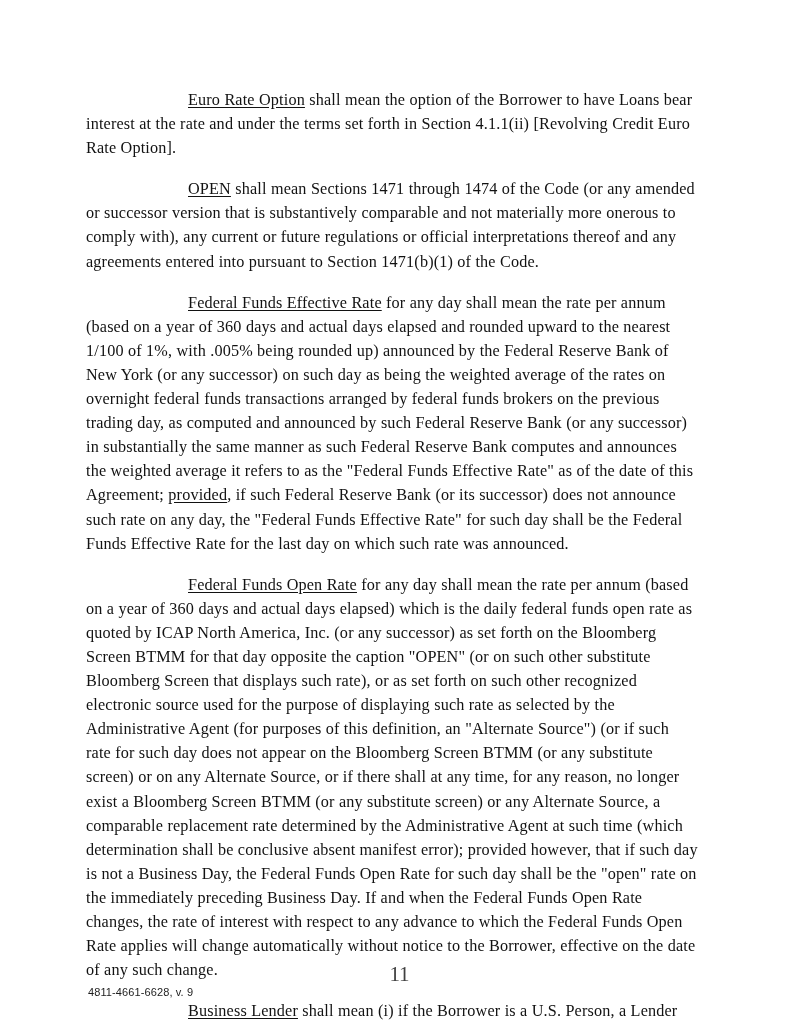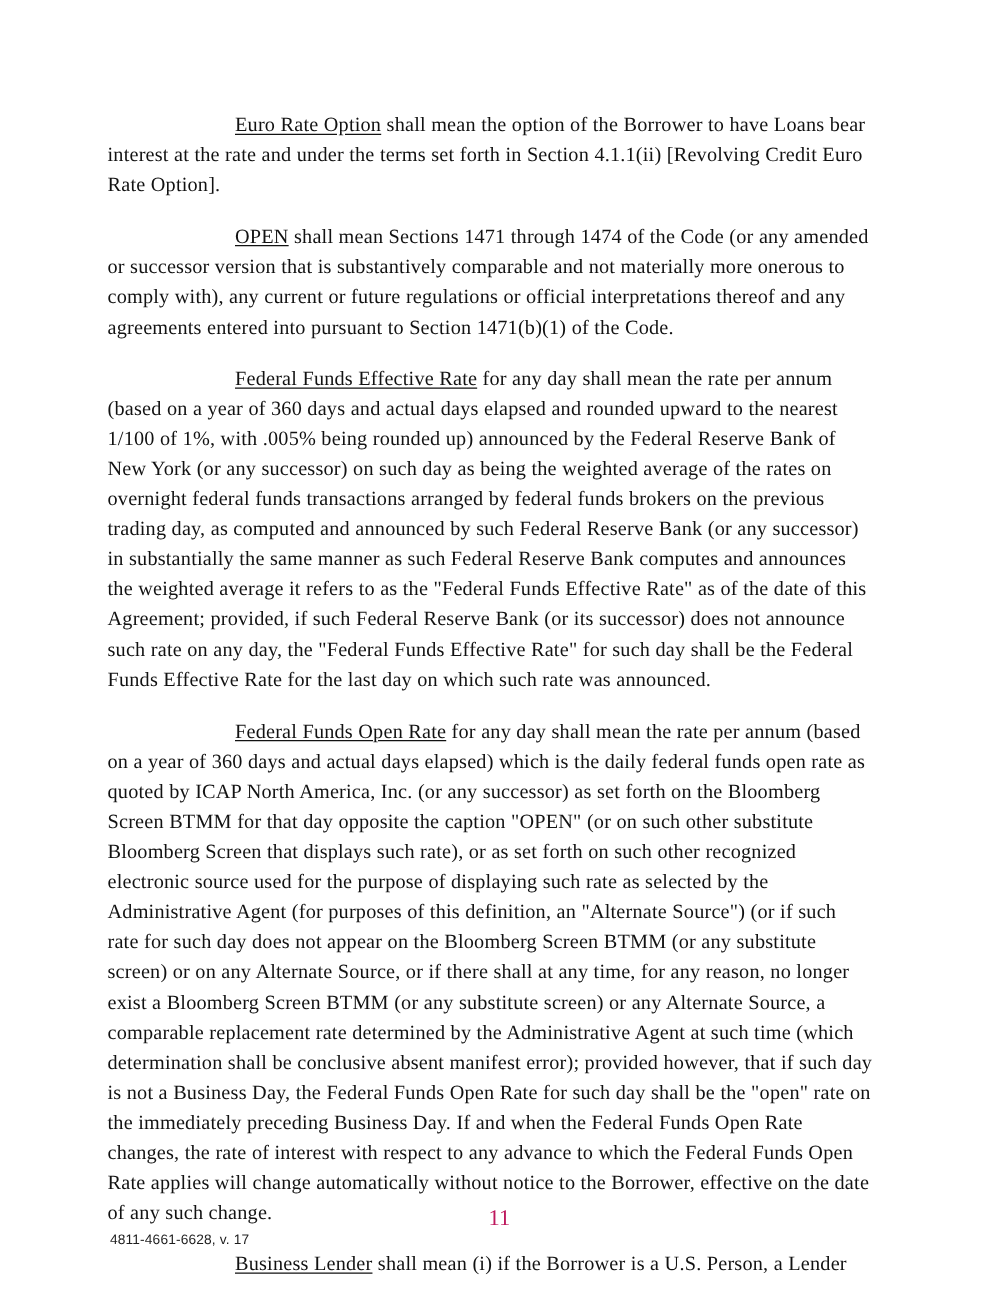--- a/index.html
+++ b/index.html
@@ -34,35 +34,36 @@
     word-spacing: 0.005em;
   }
   .para:last-child {
     margin-bottom: 0;
   }
   .term {
     text-decoration: underline;
     text-underline-offset: 1.5px;
   }
   .uline {
+    text-decoration: underline;
     text-underline-offset: 1.5px;
   }
   .bold {
     font-weight: normal;
   }
   .page-number {
     position: absolute;
     left: 0;
     right: 0;
     top: 964px;
     text-align: center;
     font-family: "Liberation Serif", "DejaVu Serif", serif;
-    font-size: 18px;
+    font-size: 21px;
     line-height: 20px;
-    color: #be185d;
+    color: #404040;
   }
   .doc-ref {
     position: absolute;
     left: 88px;
     top: 985px;
     font-family: "Liberation Sans", "DejaVu Sans", sans-serif;
     font-size: 11px;
     line-height: 14px;
     color: #1d1d1d;
     letter-spacing: 0.01em;
@@ -82,15 +83,15 @@
     <p class="para"><span class="term">Federal Funds Effective Rate</span><span> for any day shall mean the rate per annum (based on a year of 360 days and actual days elapsed and rounded upward to the nearest 1/100 of 1%, with .005% being rounded up) announced by the Federal Reserve Bank of New York (or any successor) on such day as being the weighted average of the rates on overnight federal funds transactions arranged by federal funds brokers on the previous trading day, as computed and announced by such Federal Reserve Bank (or any successor) in substantially the same manner as such Federal Reserve Bank computes and announces the weighted average it refers to as the "Federal Funds Effective Rate" as of the date of this Agreement; </span><span class="uline">provided</span><span>, if such Federal Reserve Bank (or its successor) does not announce such rate on any day, the "Federal Funds Effective Rate" for such day shall be the Federal Funds Effective Rate for the last day on which such rate was announced.</span></p>
 
     <p class="para"><span class="term">Federal Funds Open Rate</span><span> for any day shall mean the rate per annum (based on a year of 360 days and actual days elapsed) which is the daily federal funds open rate as quoted by ICAP North America, Inc. (or any successor) as set forth on the Bloomberg Screen BTMM for that day opposite the caption "OPEN" (or on such other substitute Bloomberg Screen that displays such rate), or as set forth on such other recognized electronic source used for the purpose of displaying such rate as selected by the Administrative Agent (for purposes of this definition, an "</span><span class="bold">Alternate Source</span><span>") (or if such rate for such day does not appear on the Bloomberg Screen BTMM (or any substitute screen) or on any Alternate Source, or if there shall at any time, for any reason, no longer exist a Bloomberg Screen BTMM (or any substitute screen) or any Alternate Source, a comparable replacement rate determined by the Administrative Agent at such time (which determination shall be conclusive absent manifest error); provided however, that if such day is not a Business Day, the Federal Funds Open Rate for such day shall be the "open" rate on the immediately preceding Business Day.  If and when the Federal Funds Open Rate changes, the rate of interest with respect to any advance to which the Federal Funds Open Rate applies will change automatically without notice to the Borrower, effective on the date of any such change.</span></p>
 
     <p class="para"><span class="term">Business Lender</span><span> shall mean (i) if the Borrower is a U.S. Person, a Lender that is not a U.S. Person, and (ii) if the Borrower is not a U.S. Person, a Lender that is resident or organized under the Laws of a jurisdiction other than that in which the Borrower is resident for tax purposes.</span></p>
 
   </div>
 
   <div class="page-number">11</div>
 
-  <div class="doc-ref">4811-4661-6628, v. 17</div>
+  <div class="doc-ref">4811-4661-6628, v. 9</div>
 
 </div>
 
 </body></html>

